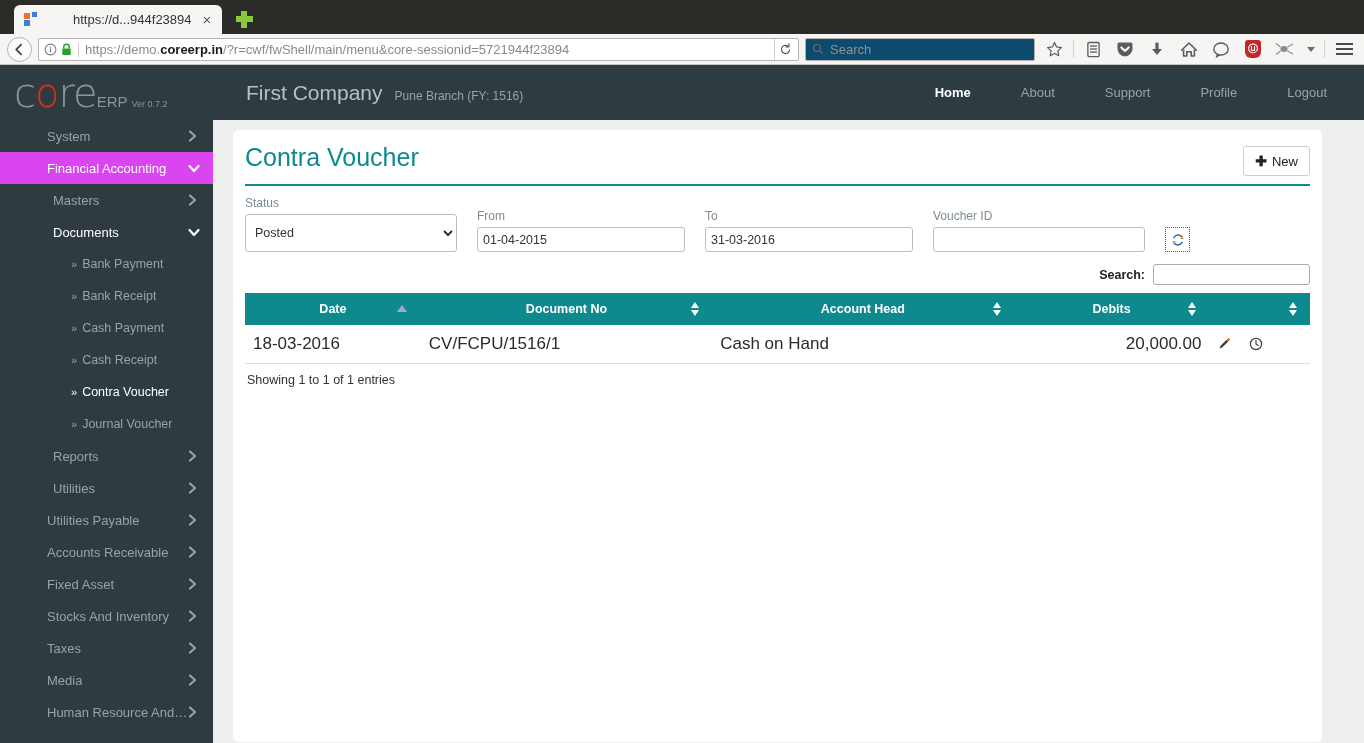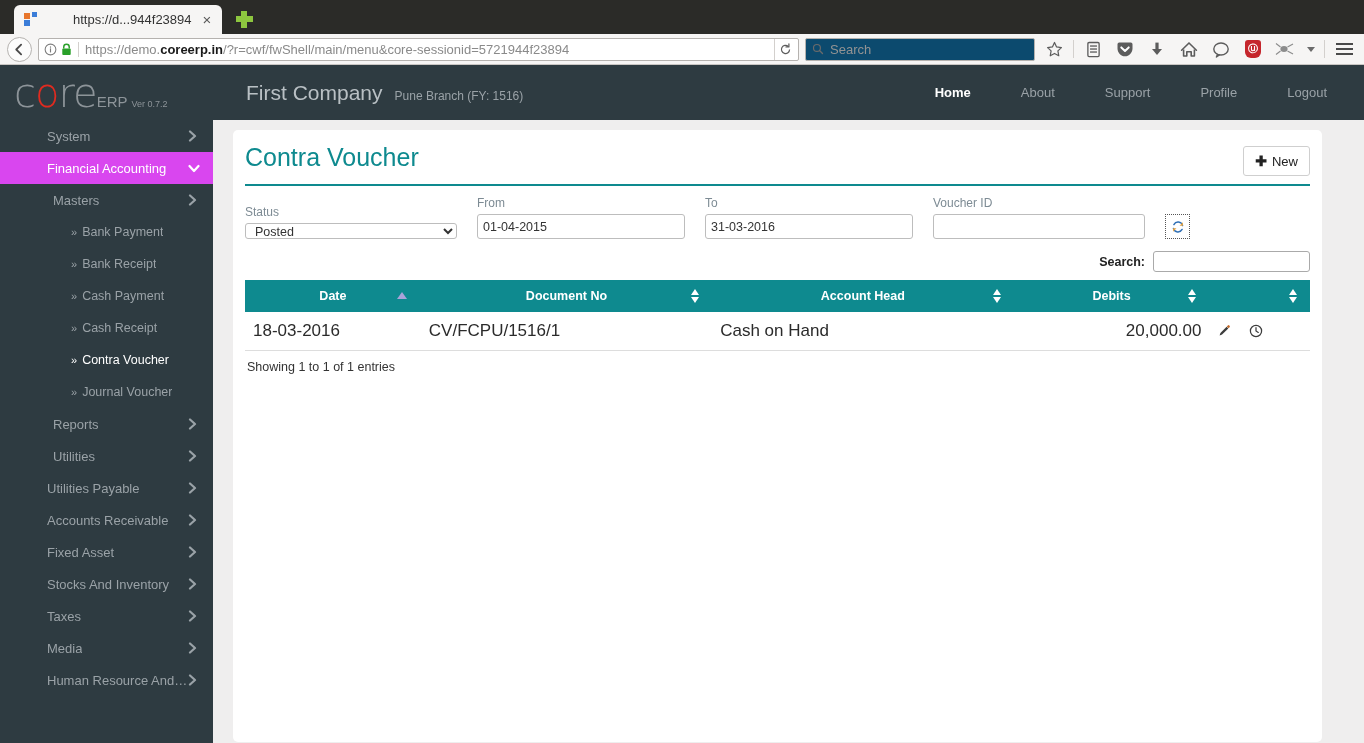--- a/index.html
+++ b/index.html
@@ -201,21 +201,21 @@
 
   .filters { display: flex; align-items: flex-end; gap: 20px; padding: 10px 0 0 0; }
   .field { display: flex; flex-direction: column; }
   .field label { font-size: 12px; color: #7d8b94; margin-bottom: 4px; }
   .field select, .field input {
     height: 25px; border: 1px solid #bdbdbd; border-radius: 3px;
     font-size: 12.5px; color: #333; padding: 0 5px;
     font-family: "Liberation Sans", sans-serif; background: #fff;
   }
   .field.w-status { width: 212px; }
-  .field.w-status select { width: 212px; height: 16px; }
+  .field.w-status select { width: 212px; height: 38px; }
   .field.w-date { width: 208px; }
   .field.w-date input { width: 208px; }
   .field.w-voucher { width: 212px; }
   .field.w-voucher input { width: 212px; }
   .refresh-btn {
     width: 25px; height: 25px;
     border: 1px dotted #555; background: #fff;
     display: flex; align-items: center; justify-content: center;
     cursor: pointer; flex: none;
   }
@@ -432,20 +432,28 @@
 
     <div class="nav-row level-1">
       <span class="nav-label">Masters</span>
       <span class="chev">
         <svg width="9" height="12" viewBox="0 0 9 12">
             <path d="M2 1.5 L7 6 L2 10.5" fill="none" stroke="#9aa2a7" stroke-width="2.2" stroke-linecap="round" stroke-linejoin="round"></path>
           </svg>
       </span>
     </div>
 
+    <div class="nav-row level-1 current">
+      <span class="nav-label">Documents</span>
+      <span class="chev">
+        <svg width="12" height="9" viewBox="0 0 12 9">
+            <path d="M1.5 2 L6 7 L10.5 2" fill="none" stroke="#ffffff" stroke-width="2.2" stroke-linecap="round" stroke-linejoin="round"></path>
+          </svg>
+      </span>
+    </div>
 
     <div class="nav-row level-2">
       <span class="nav-label"><span class="bullet">»</span><span>Bank Payment</span></span>
     </div>
     <div class="nav-row level-2">
       <span class="nav-label"><span class="bullet">»</span><span>Bank Receipt</span></span>
     </div>
     <div class="nav-row level-2">
       <span class="nav-label"><span class="bullet">»</span><span>Cash Payment</span></span>
     </div>

